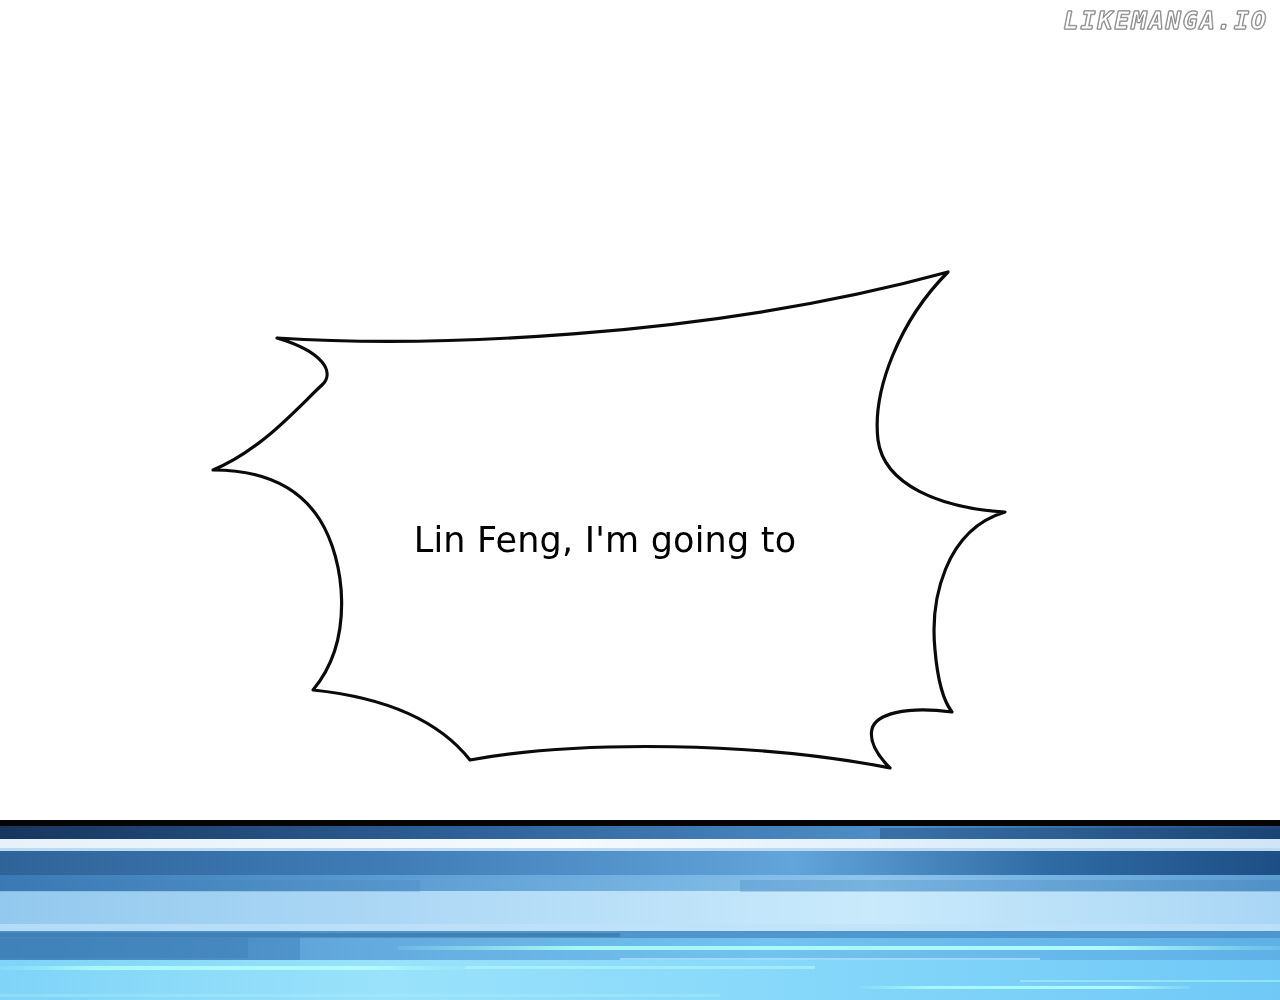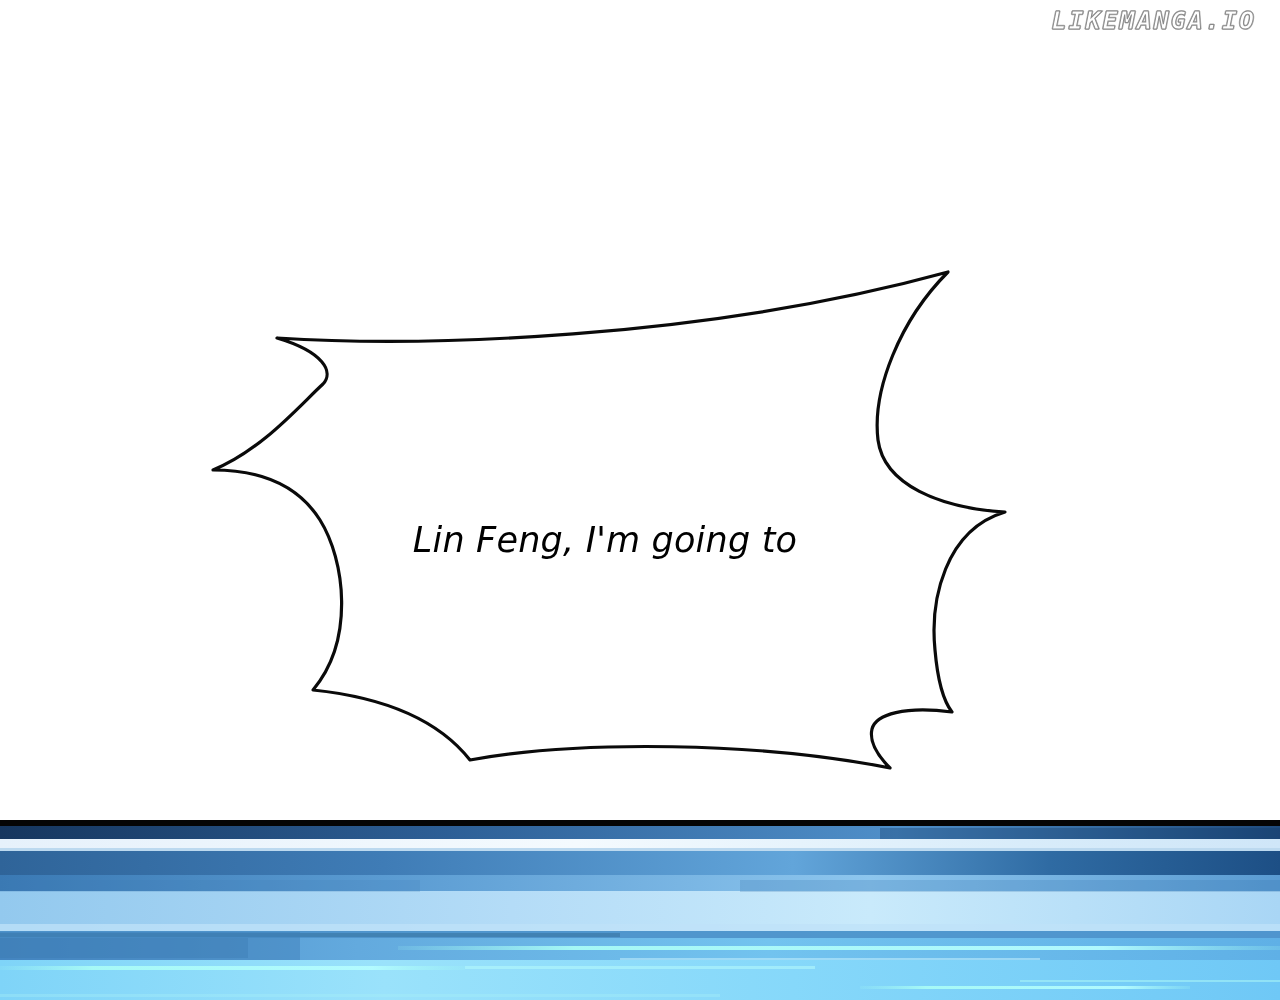--- a/index.html
+++ b/index.html
@@ -57,27 +57,26 @@
     font-family: "DejaVu Sans", sans-serif;
     font-size: 35px;
     line-height: 48px;
     letter-spacing: 0.2px;
     color: #000000;
     white-space: pre-line;
     -webkit-font-smoothing: antialiased;
   }
   .bubble-line {
     display: block;
-    font-style: italic;
   }
 
   
   #watermark {
     position: absolute;
-    right: 24px;
+    right: 12px;
     top: 6px;
     font-family: "DejaVu Sans Mono", monospace;
     font-size: 25px;
     font-weight: bold;
     font-style: italic;
     letter-spacing: 2px;
     color: #ffffff;
     -webkit-text-stroke: 1px #8a8a8a;
     text-shadow:
        1px 0 0 #b9b9b9,

